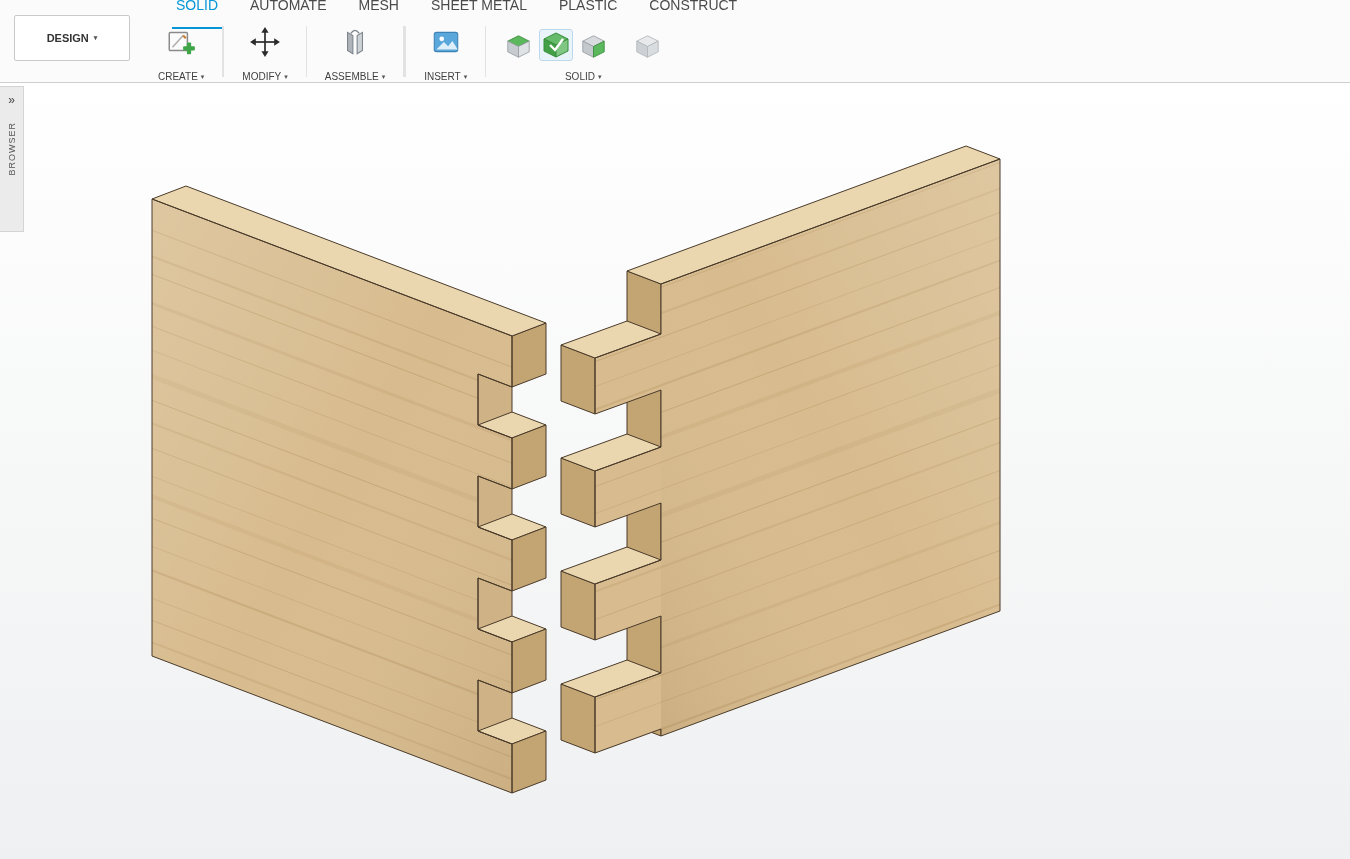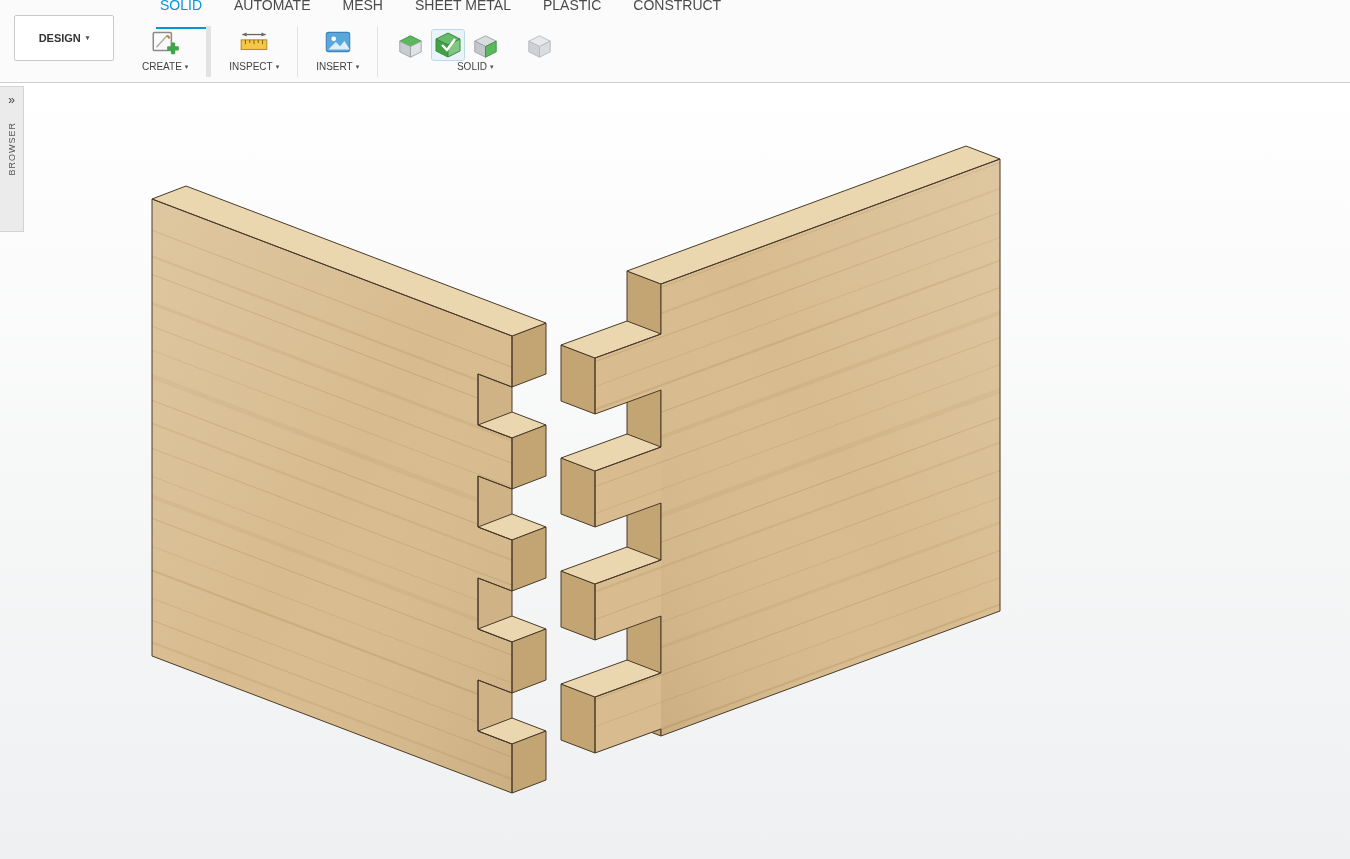--- a/index.html
+++ b/index.html
@@ -10,30 +10,30 @@
     --wood-inner:#cfb285;
     --wood-edge:#4a3b2a;
     --wood-grain:#a8854f;
   }
   *{box-sizing:border-box;margin:0;padding:0}
   html,body{width:1350px;height:859px;overflow:hidden;background:#fff;
     font-family:"Liberation Sans",sans-serif;}
   
   .topbar{position:absolute;top:0;left:0;width:1350px;height:83px;background:#fbfbfb;
     border-bottom:1px solid #cfcfcf;display:flex;z-index:5}
-  .design-btn{margin:15px 10px 0 14px;width:100px;height:46px;background:#fff;
+  .design-btn{margin:15px 10px 0 14px;width:116px;height:46px;background:#fff;
     border:1px solid #c9c9c9;border-radius:2px;display:flex;align-items:center;
     justify-content:center;gap:5px;font-size:11px;font-weight:bold;color:#333;cursor:pointer}
   .ribbon{display:flex;flex-direction:column;flex:1}
   .tabs-row{display:flex;height:21px;align-items:center;padding-left:20px}
   .tab{font-size:14px;color:#4a4a4a;padding:3px 16px 15px;cursor:pointer;position:relative;white-space:nowrap}
   .tab.active{color:var(--accent-blue)}
   .tab.active::after{content:"";position:absolute;left:12px;right:12px;bottom:-1px;height:2px;background:var(--accent-blue)}
   .groups-row{display:flex;align-items:stretch;height:61px}
-  .tgroup{display:flex;flex-direction:column;align-items:center;justify-content:flex-start;
+  .tgroup{display:flex;flex-direction:column;align-items:center;justify-content:space-between;
     padding:3px 18px 0;cursor:pointer}
   .ticon{height:36px;display:flex;align-items:center;justify-content:center}
   .tlabel{font-size:10px;color:#3f3f3f;margin-top:1px;display:flex;align-items:center;gap:3px;white-space:nowrap}
   .caret{font-size:7px;color:#555}
   .sep{width:1px;background:#e2e2e2;margin:5px 0}
   .select-cubes{display:flex;align-items:flex-end;gap:7px;height:36px}
   .cube-btn{padding:1px;border-radius:2px;cursor:pointer;display:flex}
   .cube-btn.active{background:#e9f3fa;outline:1px solid #bcd8ec}
   .cube-btn.spaced{margin-left:18px}
   
@@ -86,41 +86,55 @@
         </div>
         <div class="tlabel">
             <span>CREATE</span>
             <span class="caret">▾</span>
           </div>
       </div>
       <div class="sep"></div>
 
       <div class="sep"></div>
 
-      <div class="sep"></div>
-
-      <div class="sep"></div>
-
-      <div class="sep"></div>
-
       <div class="tgroup">
         <div class="ticon">
           <svg width="32" height="32" viewBox="0 0 30 30">
-            <line x1="4" y1="8" x2="26" y2="8" stroke="#666" stroke-width="1.2"></line>
-            <polygon points="4,8 8,6.2 8,9.8" fill="#666"></polygon>
-            <polygon points="26,8 22,6.2 22,9.8" fill="#666"></polygon>
-            <rect x="3" y="13" width="24" height="9" fill="#f6c744" stroke="#b98f1f"></rect>
-            <path d="M7 13 v4 M11 13 v3 M15 13 v4 M19 13 v3 M23 13 v4" stroke="#8a6a10" stroke-width="1"></path>
+            <line x1="15" y1="5" x2="15" y2="25" stroke="#2b2b2b" stroke-width="1.6"></line>
+            <line x1="5" y1="15" x2="25" y2="15" stroke="#2b2b2b" stroke-width="1.6"></line>
+            <polygon points="15,1 11.6,6.4 18.4,6.4" fill="#2b2b2b"></polygon>
+            <polygon points="15,29 11.6,23.6 18.4,23.6" fill="#2b2b2b"></polygon>
+            <polygon points="1,15 6.4,11.6 6.4,18.4" fill="#2b2b2b"></polygon>
+            <polygon points="29,15 23.6,11.6 23.6,18.4" fill="#2b2b2b"></polygon>
           </svg>
         </div>
         <div class="tlabel">
-            <span>INSPECT</span>
-            <span class="caret">▾</span>
-          </div>
-      </div>
+            <span>MODIFY</span>
+            <span class="caret">▾</span>
+          </div>
+      </div>
+      <div class="sep"></div>
+
+      <div class="tgroup">
+        <div class="ticon">
+          <svg width="32" height="32" viewBox="0 0 30 30">
+            <path d="M8 6 L13 9 L13 26 L8 23 Z" fill="#aeb4ba" stroke="#7d848b"></path>
+            <path d="M22 6 L17 9 L17 26 L22 23 Z" fill="#cdd2d7" stroke="#7d848b"></path>
+            <path d="M11 7 C14 3 16 3 19 7" fill="none" stroke="#7d848b" stroke-width="1.2"></path>
+          </svg>
+        </div>
+        <div class="tlabel">
+            <span>ASSEMBLE</span>
+            <span class="caret">▾</span>
+          </div>
+      </div>
+      <div class="sep"></div>
+
+      <div class="sep"></div>
+
       <div class="sep"></div>
 
       <div class="tgroup">
         <div class="ticon">
           <svg width="32" height="32" viewBox="0 0 30 30">
             <rect x="4" y="6" width="22" height="18" rx="2" fill="#5aa7dc" stroke="#3f82b5"></rect>
             <circle cx="11" cy="12" r="2.2" fill="#fff"></circle>
             <path d="M6 22 L13 15 L17 19 L21 14 L26 22 Z" fill="#eaf5fc" opacity="0.92"></path>
           </svg>
         </div>

